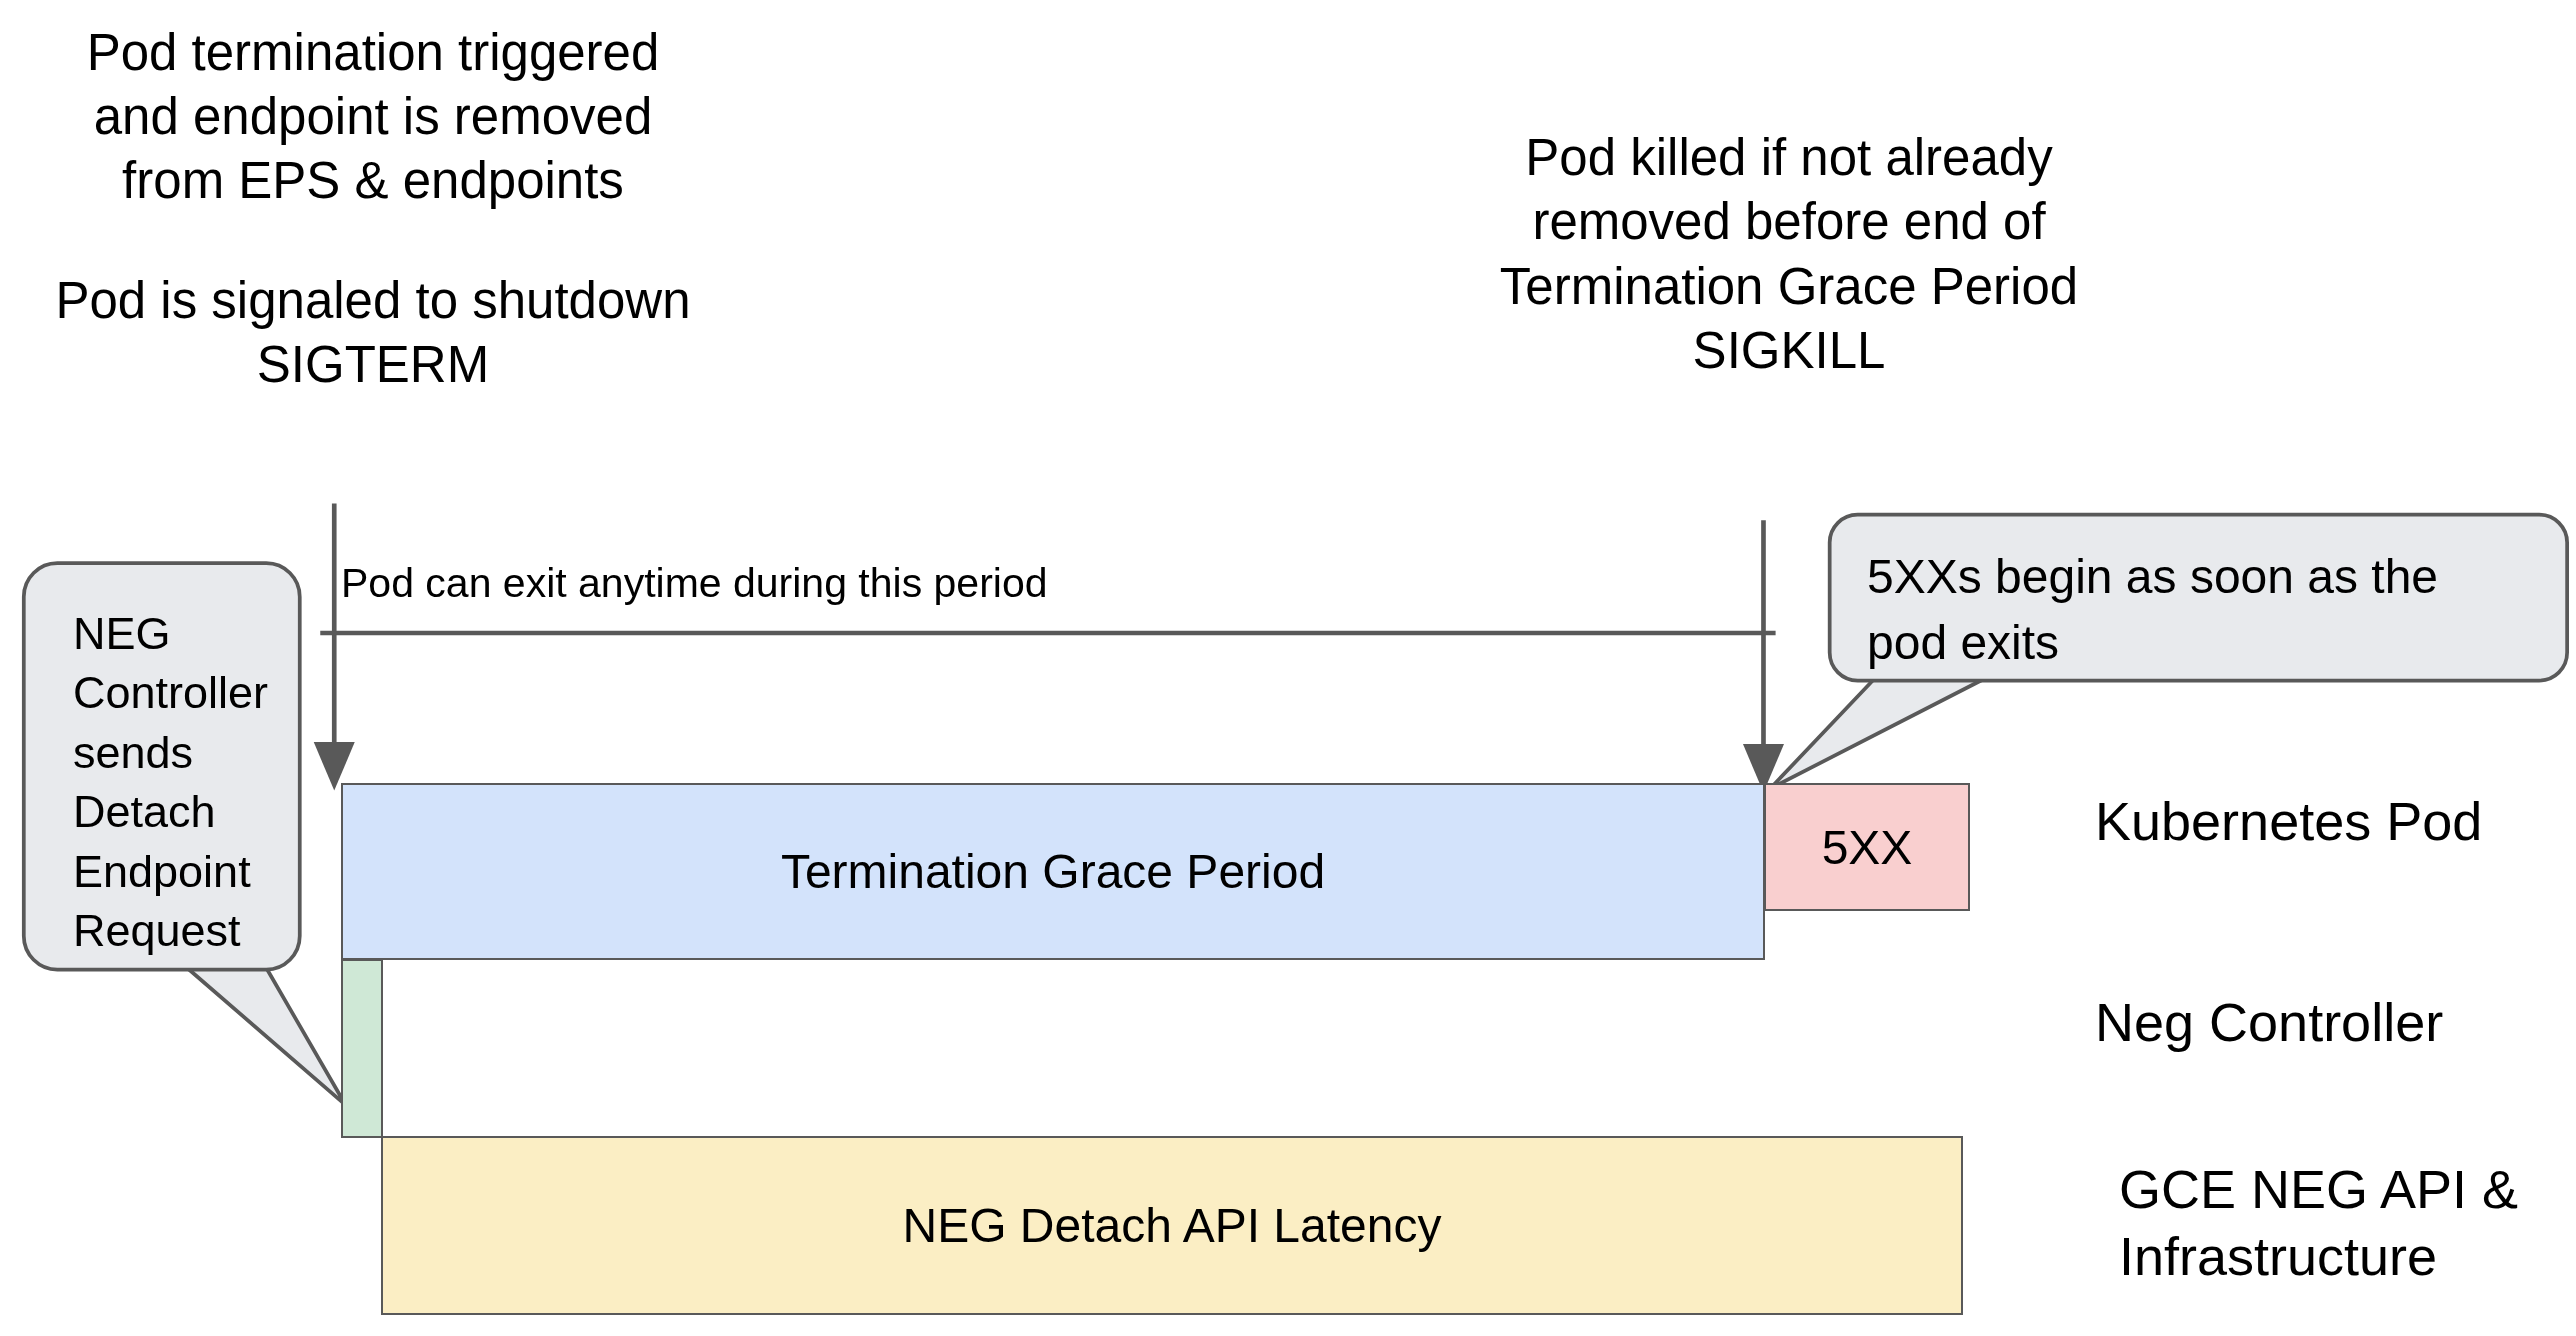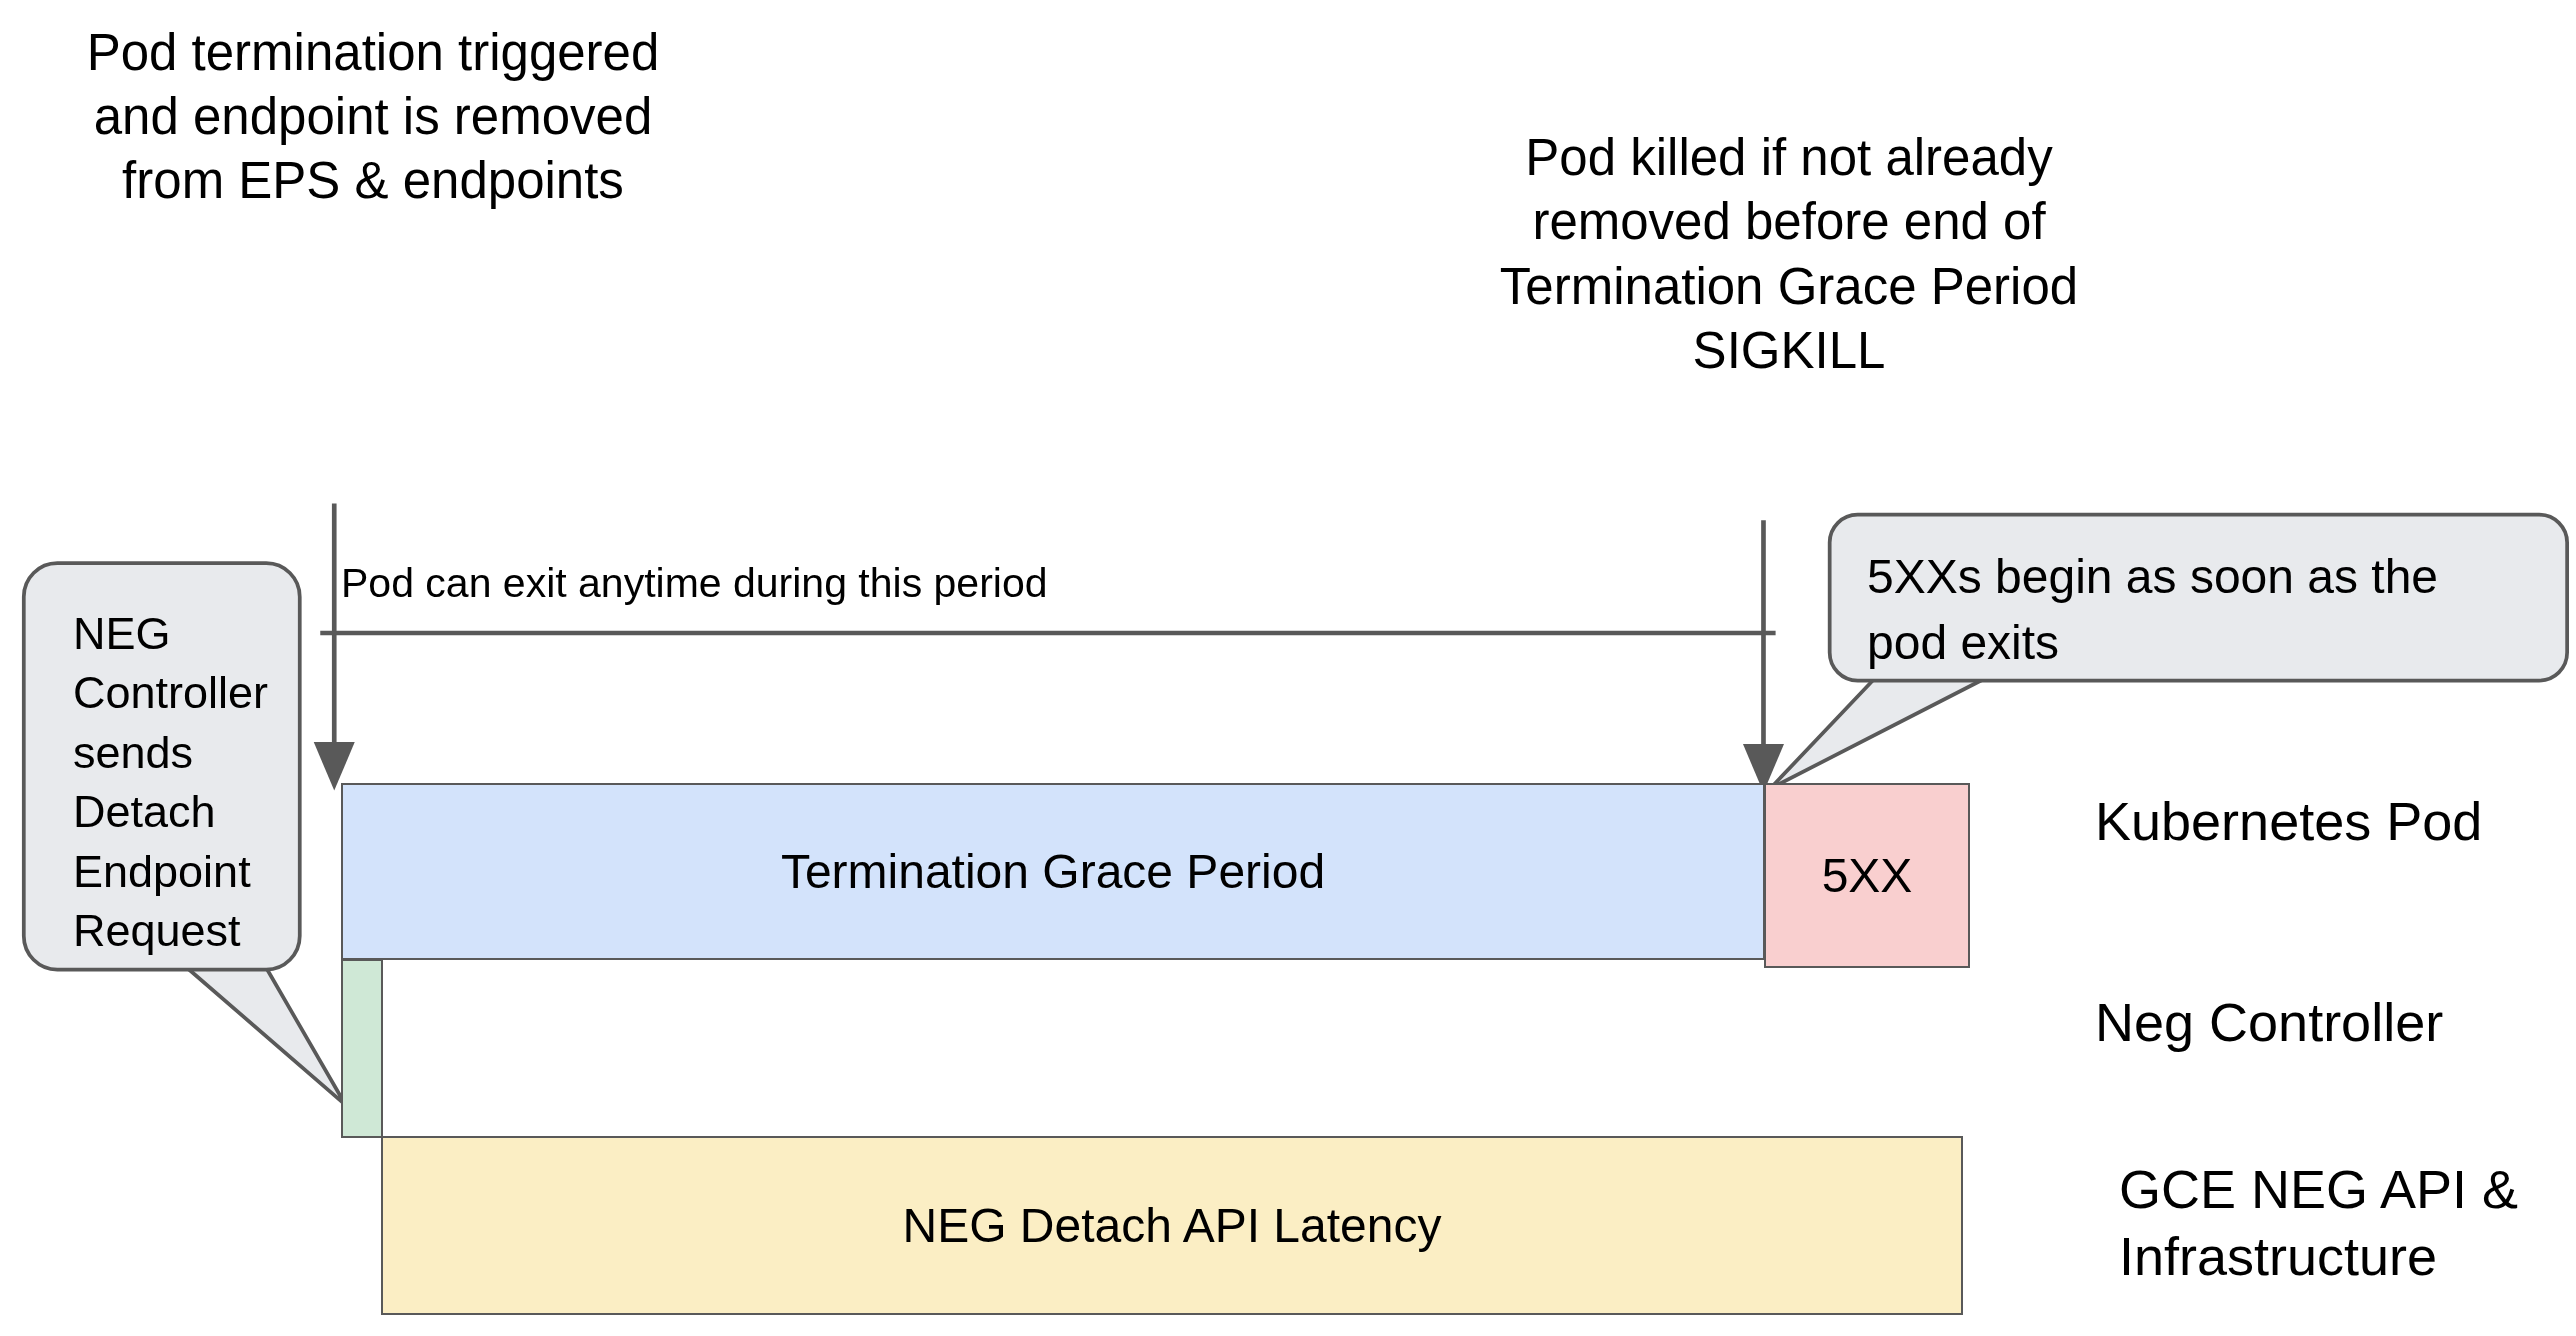--- a/index.html
+++ b/index.html
@@ -62,21 +62,21 @@
     align-items: center;
     justify-content: center;
     font-size: 48px;
     color: #000000;
   }
   #bar-tgp {
     left: 341px; top: 783px; width: 1424px; height: 177px;
     background: #d3e3fb;
   }
   #bar-5xx {
-    left: 1764px; top: 783px; width: 206px; height: 185px;
+    left: 1764px; top: 783px; width: 206px; height: 128px;
     background: #f9cfcf;
   }
   #bar-neg {
     left: 341px; top: 959px; width: 42px; height: 179px;
     background: #cfe8d6;
   }
   #bar-latency {
     left: 381px; top: 1136px; width: 1582px; height: 179px;
     background: #fbeec4;
   }
@@ -121,20 +121,22 @@
 </style>
 </head>
 <body>
 
 <div id="stage">
 
   <div class="note" id="note-left-1">Pod termination triggered
 and endpoint is removed
 from EPS &amp; endpoints</div>
 
+  <div class="note" id="note-left-2">Pod is signaled to shutdown
+SIGTERM</div>
 
   <div class="note" id="note-right-1">Pod killed if not already
 removed before end of
 Termination Grace Period
 SIGKILL</div>
 
   <svg id="vector" viewBox="0 0 2762 1433">
     <defs>
       <marker id="arrowhead" markerWidth="12" markerHeight="12" refX="5.2" refY="5" orient="auto" markerUnits="strokeWidth">
         <path d="M0,0.6 L10.4,5 L0,9.4 Z" fill="#595959"></path>

